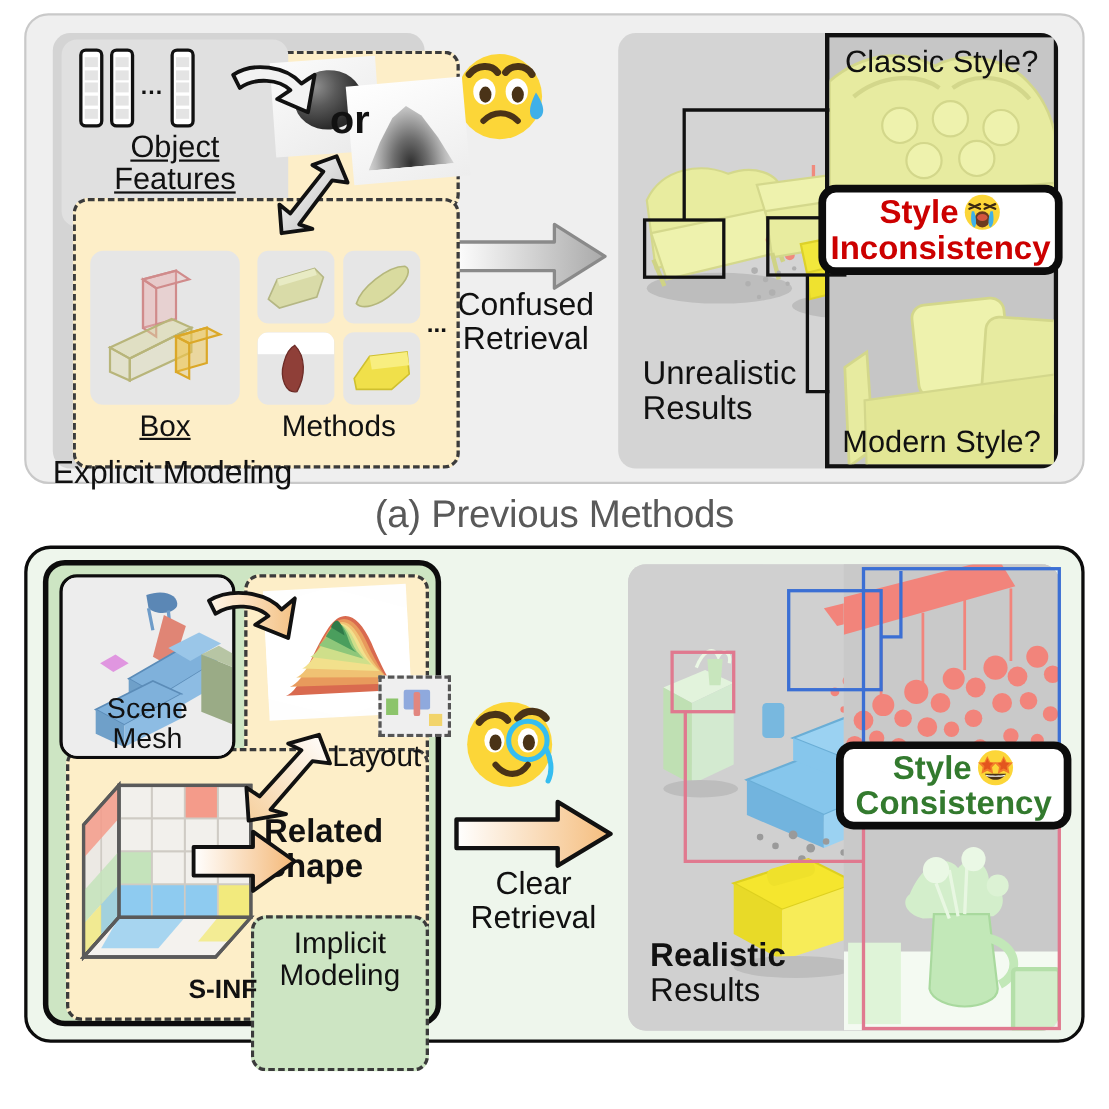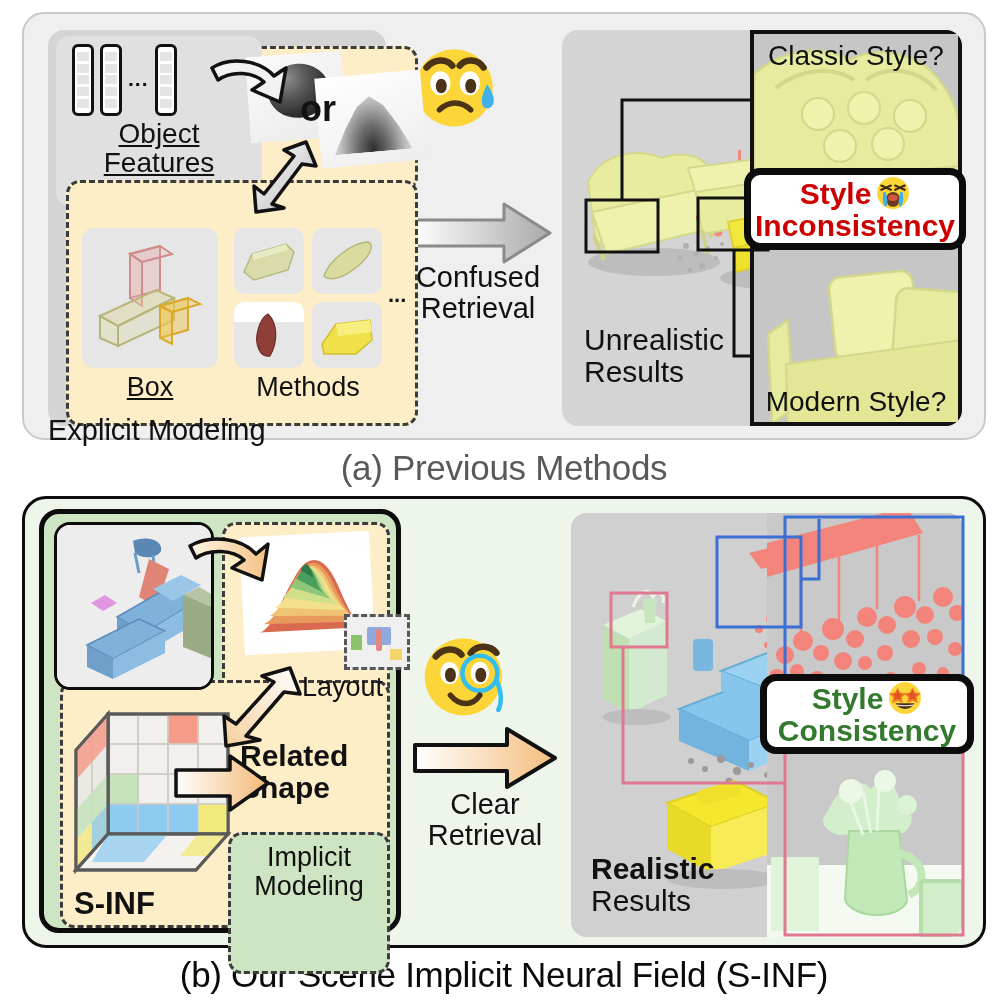--- a/index.html
+++ b/index.html
@@ -247,22 +247,22 @@
     background: #efefef; border: 3px dashed #555; box-sizing: border-box;
   }
   .lbl-layout {
     position: absolute; left: 258px; top: 158px; font-size: 27px; color: #111; z-index: 7;
   }
   .lbl-relshape {
     position: absolute; left: 196px; top: 226px; width: 150px;
     font-size: 30px; font-weight: 800; color: #111; line-height: 1.06; z-index: 7;
   }
   .lbl-sinf {
-    position: absolute; left: 30px; top: 372px; width: 160px; text-align: left;
-    font-size: 31px; font-weight: 800; color: #111; z-index: 7;
+    position: absolute; left: 30px; top: 372px; width: 160px; text-align: right;
+    font-size: 24px; font-weight: 800; color: #111; z-index: 7;
   }
   .grid-cube {
     position: absolute; left: 24px; top: 194px; width: 190px; height: 180px; z-index: 5;
   }
   .b-right-card {
     position: absolute; left: 546px; top: 14px;
     width: 392px; height: 424px;
     background: #d0d0d0; border-radius: 16px; overflow: hidden;
   }
   .zoom-panel-b {
@@ -553,20 +553,21 @@
             <path d="M96 64 L124 50 L144 60 L116 76 Z" fill="#9ac6e8"></path>
           </g>
           <g>
             <path d="M30 120 L82 94 L108 106 L56 134 Z" fill="#7fb1db" stroke="#5b8cb8" stroke-width="1.5"></path>
             <path d="M30 120 L30 142 L56 154 L56 134 Z" fill="#6fa0c9"></path>
             <path d="M56 134 L108 106 L108 128 L56 154 Z" fill="#8dbce3"></path>
           </g>
           <path d="M126 70 L156 82 L156 134 L126 122 Z" fill="#9aab86"></path>
           <path d="M126 70 L142 62 L156 70 L156 82 Z" fill="#b7c5a4"></path>
         </svg>
+        <div class="lbl-scenemesh">Scene<br>Mesh</div>
       </div>
 
       <div class="surface-thumb">
         <svg viewBox="0 0 130 118" width="130" height="118">
           <polygon points="0,14 60,0 130,22 130,100 66,118 0,98" fill="#ffffff"></polygon>
           <g>
             <path d="M16 96 C 30 92, 40 60, 58 36 C 72 18, 86 26, 96 52 C 104 74, 112 92, 118 96 Z" fill="#d96a4f"></path>
             <path d="M20 88 C 34 84, 44 56, 60 36 C 72 22, 84 30, 93 54 C 100 72, 108 86, 114 90 Z" fill="#e89a5c"></path>
             <path d="M26 80 C 38 76, 48 52, 62 36 C 72 26, 82 34, 90 56 C 96 70, 104 80, 108 84 Z" fill="#f0c273"></path>
             <path d="M32 72 C 42 68, 52 48, 63 36 C 72 28, 80 38, 87 56 C 92 68, 98 74, 102 78 Z" fill="#f2e08c"></path>
@@ -859,15 +860,14 @@
           <polygon points="18,16 21,23 28,24 23,29 24,36 18,33 12,36 13,29 8,24 15,23" fill="#e3551e"></polygon>
           <polygon points="46,16 49,23 56,24 51,29 52,36 46,33 40,36 41,29 36,24 43,23" fill="#e3551e"></polygon>
           <path d="M14 42 C 22 56, 42 56, 50 42 Z" fill="#4a3317"></path>
           <path d="M16 44 C 24 46, 40 46, 48 44 L 48 46 C 40 48, 24 48, 16 46 Z" fill="#fff"></path>
         </svg>
       </div>
       <div>Consistency</div>
     </div>
   </div>
 
-  <div class="caption caption-b">(b) Our Scene Implicit Neural Field (S-INF)</div>
 
 </div>
 
 </body></html>

